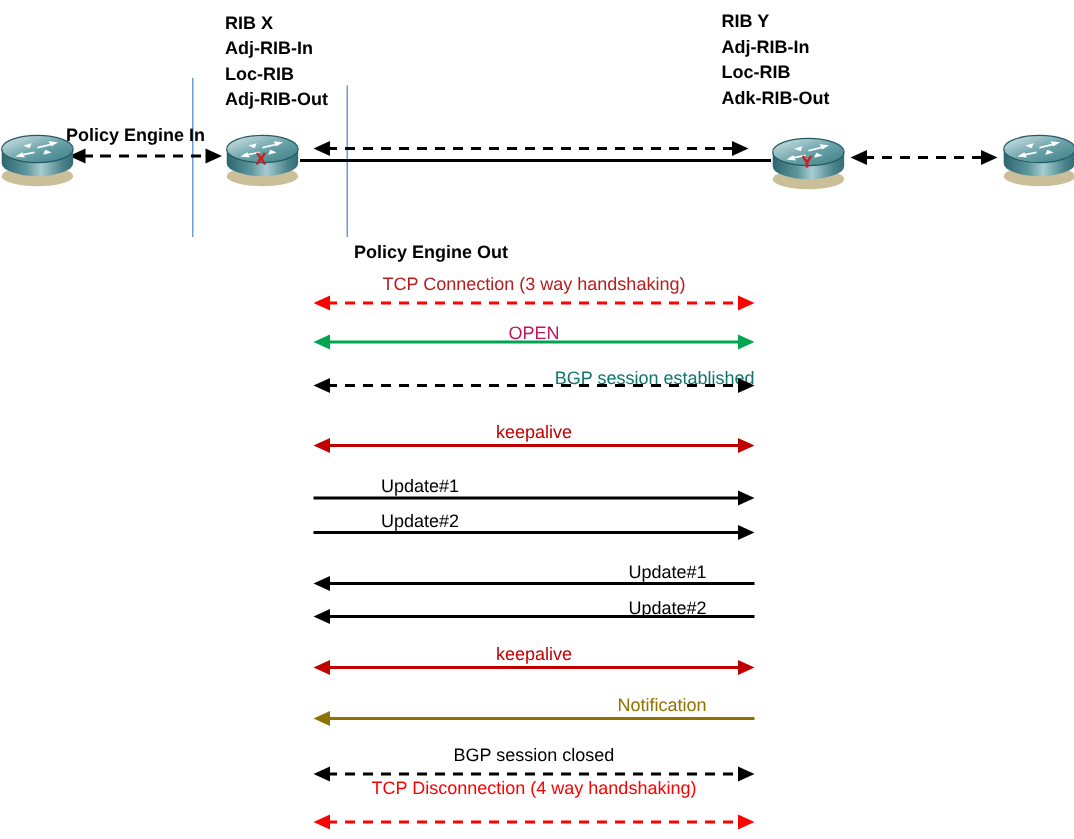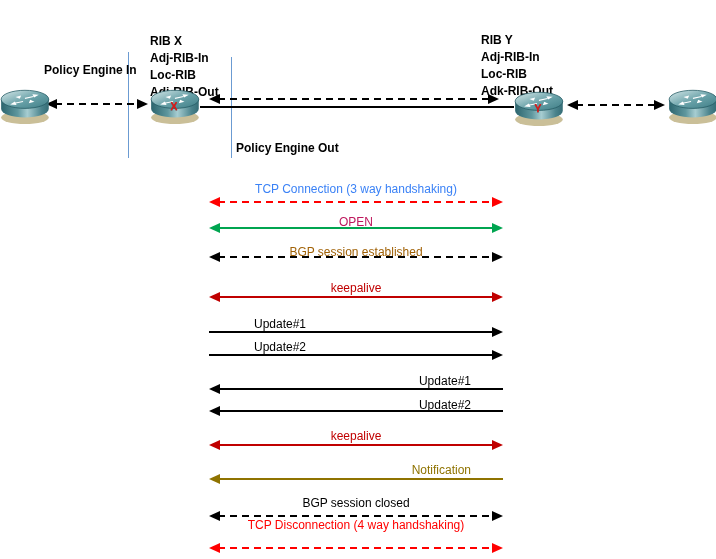--- a/index.html
+++ b/index.html
@@ -2,22 +2,22 @@
 <html><head>
 <meta charset="utf-8">
 <style>
   html,body{margin:0;padding:0;background:#fff;}
   #stage{
     position:relative;width:716px;height:559px;background:#ffffff;overflow:hidden;
     font-family:"Liberation Sans", sans-serif;color:#000;
   }
 
   
-  .rib-block{position:absolute;font-size:12px;font-weight:700;line-height:17px;white-space:nowrap;margin-top:26px;}
-  .policy-label{position:absolute;font-size:12px;font-weight:600;white-space:nowrap;}
+  .rib-block{position:absolute;font-size:12px;font-weight:700;line-height:17px;white-space:nowrap;}
+  .policy-label{position:absolute;font-size:12px;font-weight:600;white-space:nowrap;margin-top:20px;}
   .nlri-caption{position:absolute;left:210px;width:292px;top:25px;text-align:center;
     font-size:12.5px;font-weight:600;white-space:nowrap;}
   .transport-caption{position:absolute;left:209px;width:294px;top:70px;text-align:center;
     font-size:16px;font-weight:700;white-space:nowrap;}
 
   
   .vline{position:absolute;width:1px;background:#6B9BD2;}
 
   
   .arrow{position:absolute;height:2px;--c:#000;}
@@ -165,33 +165,33 @@
         <polygon points="27,15.7 18,17.5 18,18.7 27,16.9"></polygon>
           <polygon points="13.5,19.3 20.2,19.9 18.4,16.3"></polygon>
         <polygon points="19,11.5 25,10 23.5,13.5"></polygon>
           <polygon points="39,16.5 33,18 34.5,14.5"></polygon>
       </g>
     </svg>
     <span class="router-letter"></span>
   </div>
 
   <div>
-      <div class="msg-label align-center" style="top: 182px; color: #3b82f6;">TCP Connection (3 way handshaking)</div>
+      <div class="msg-label align-center" style="top: 182px; color: #b91c1c;">TCP Connection (3 way handshaking)</div>
       <div class="arrow" style="left: 209px; width: 294px; top: 201px; --c: #FF0000;">
         <div class="shaft dashed" style="left: 9px; right: 9px;"></div>
         <span class="head l"></span>
         <span class="head r"></span>
       </div>
       <div class="msg-label align-center" style="top: 215px; color: #be185d;">OPEN</div>
       <div class="arrow" style="left: 209px; width: 294px; top: 227px; --c: #00A550;">
         <div class="shaft solid" style="left: 9px; right: 9px;"></div>
         <span class="head l"></span>
         <span class="head r"></span>
       </div>
-      <div class="msg-label align-center" style="top: 245px; color: #a16207;">BGP session established</div>
+      <div class="msg-label align-center" style="top: 245px; color: #0f766e; text-align: right;">BGP session established</div>
       <div class="arrow" style="left: 209px; width: 294px; top: 256px; --c: #000000;">
         <div class="shaft dashed" style="left: 9px; right: 9px;"></div>
         <span class="head l"></span>
         <span class="head r"></span>
       </div>
       <div class="msg-label align-center" style="top: 281px; color: rgb(192, 0, 0);">keepalive</div>
       <div class="arrow" style="left: 209px; width: 294px; top: 296px; --c: #C00000;">
         <div class="shaft solid" style="left: 9px; right: 9px;"></div>
         <span class="head l"></span>
         <span class="head r"></span>

